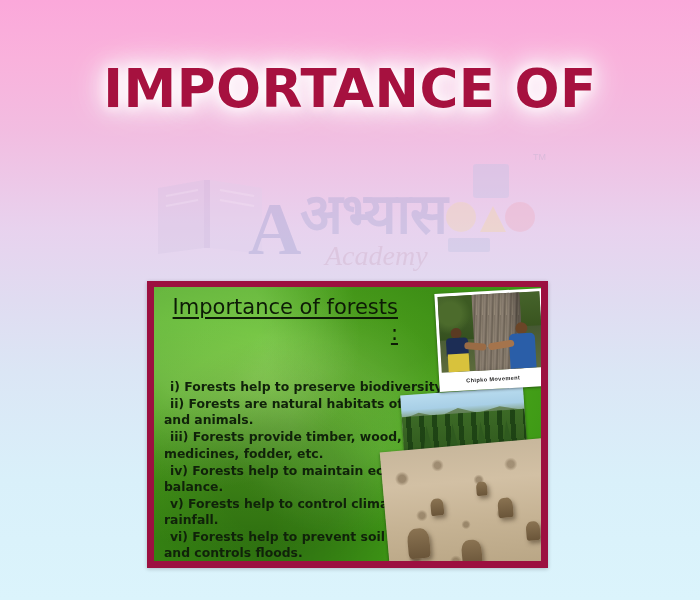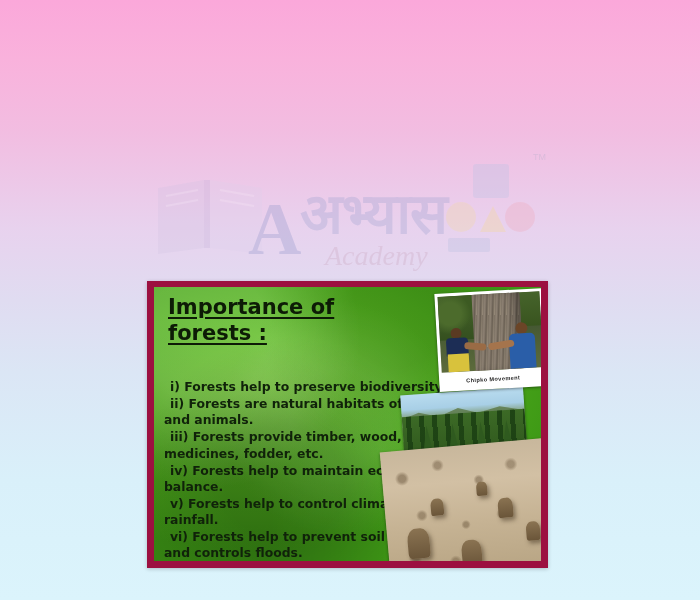--- a/index.html
+++ b/index.html
@@ -190,26 +190,27 @@
     pointer-events: none;
   }
 
   
   #slide-heading {
     position: absolute;
     left: 14px;
     top: 8px;
     width: 230px;
     font-family: "DejaVu Sans", sans-serif;
-    font-weight: bold;
+    font-weight: normal;
     font-size: 21px;
     line-height: 1.22;
     color: #0d1b06;
     text-decoration: underline;
     text-underline-offset: 3px;
+    text-align: right;
   }
 
   
   #slide-body {
     position: absolute;
     left: 10px;
     top: 92px;
     width: 288px;
     font-family: "DejaVu Sans", sans-serif;
     font-weight: bold;
@@ -420,20 +421,21 @@
     <div class="wm-dot-p"></div>
     <div class="wm-tri"></div>
     <div class="wm-bar"></div>
     <div class="wm-a">A</div>
     <div class="wm-hindi">अभ्यास</div>
     <div class="wm-script">Academy</div>
     <div class="wm-tm">TM</div>
   </div>
 
   <div id="title-block">
+    <div class="title-line">IMPORTANCE OF</div>
   </div>
 
   <div id="slide-frame">
     <div id="slide-inner">
       <div class="texture"></div>
 
       <div id="slide-heading">Importance of forests :</div>
 
       <div id="slide-body">
         <p class="pt">i) Forests help to preserve biodiversity.</p>

